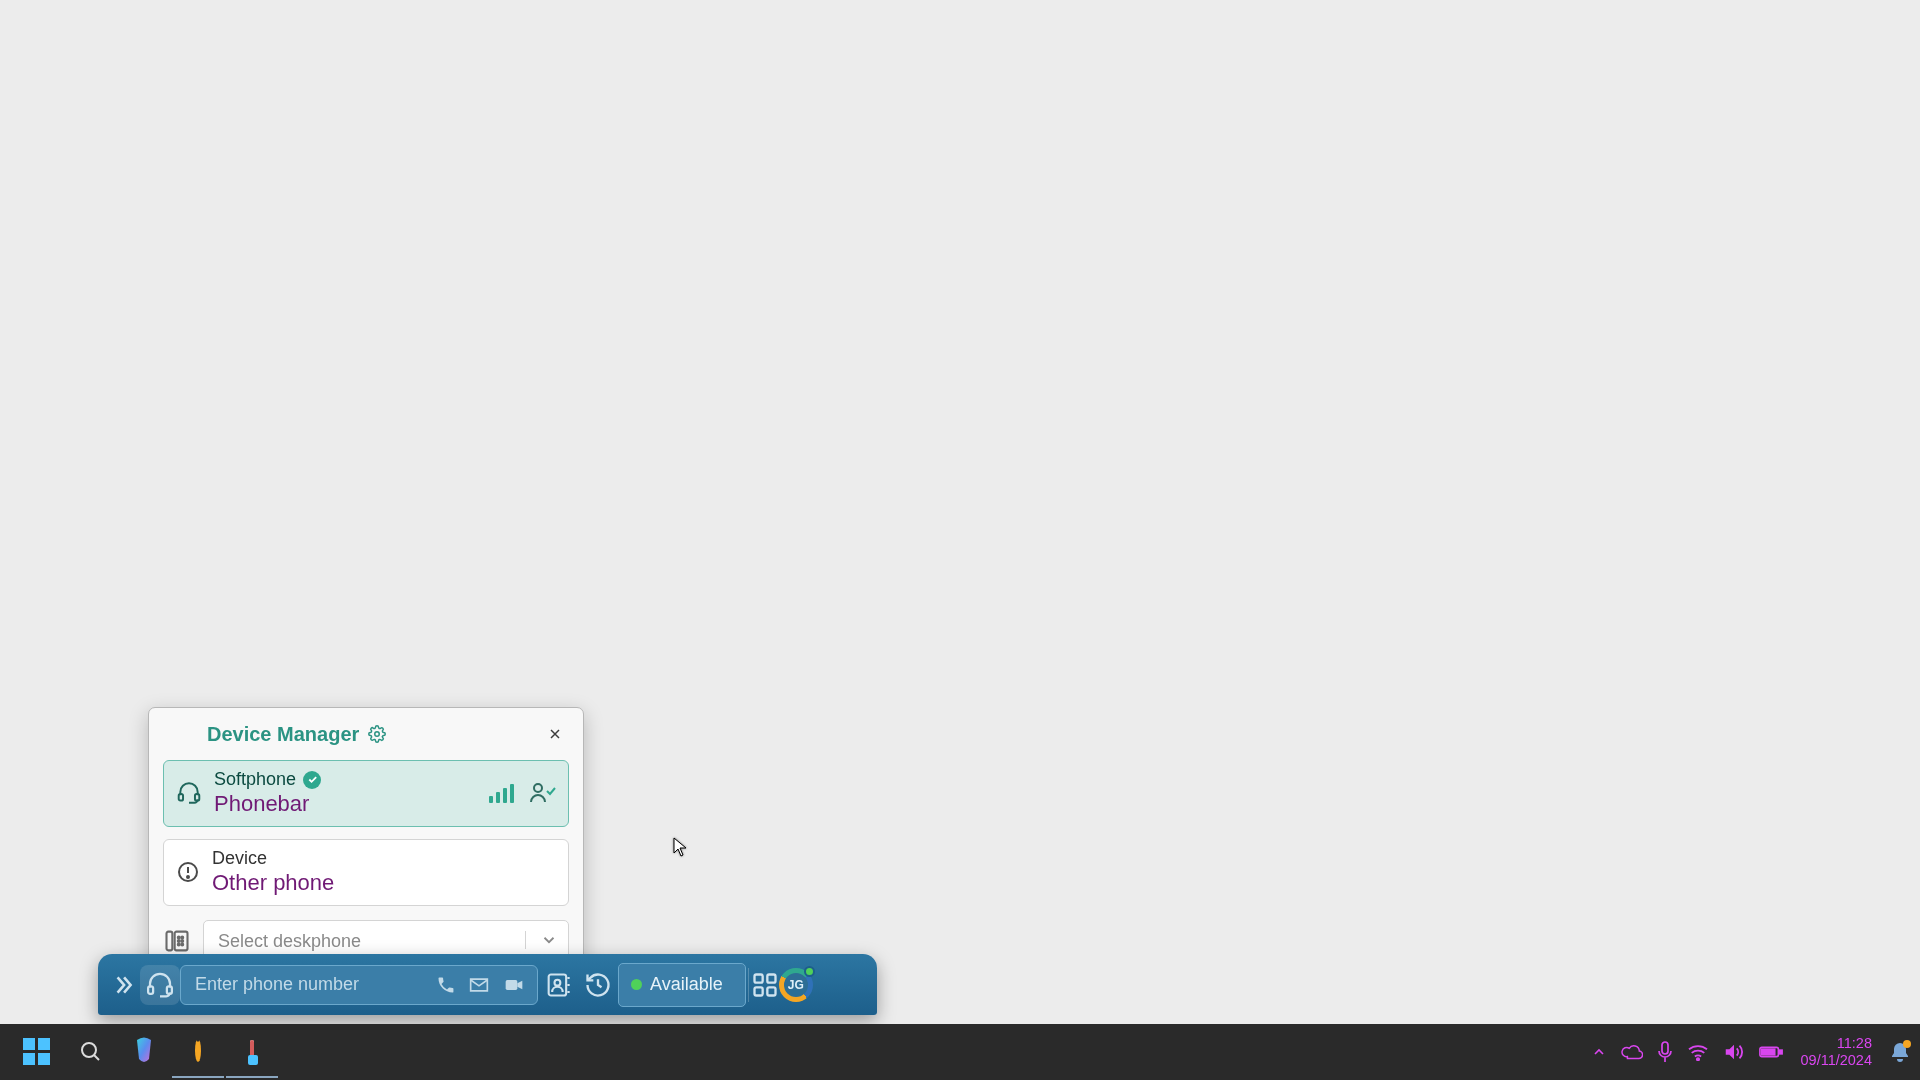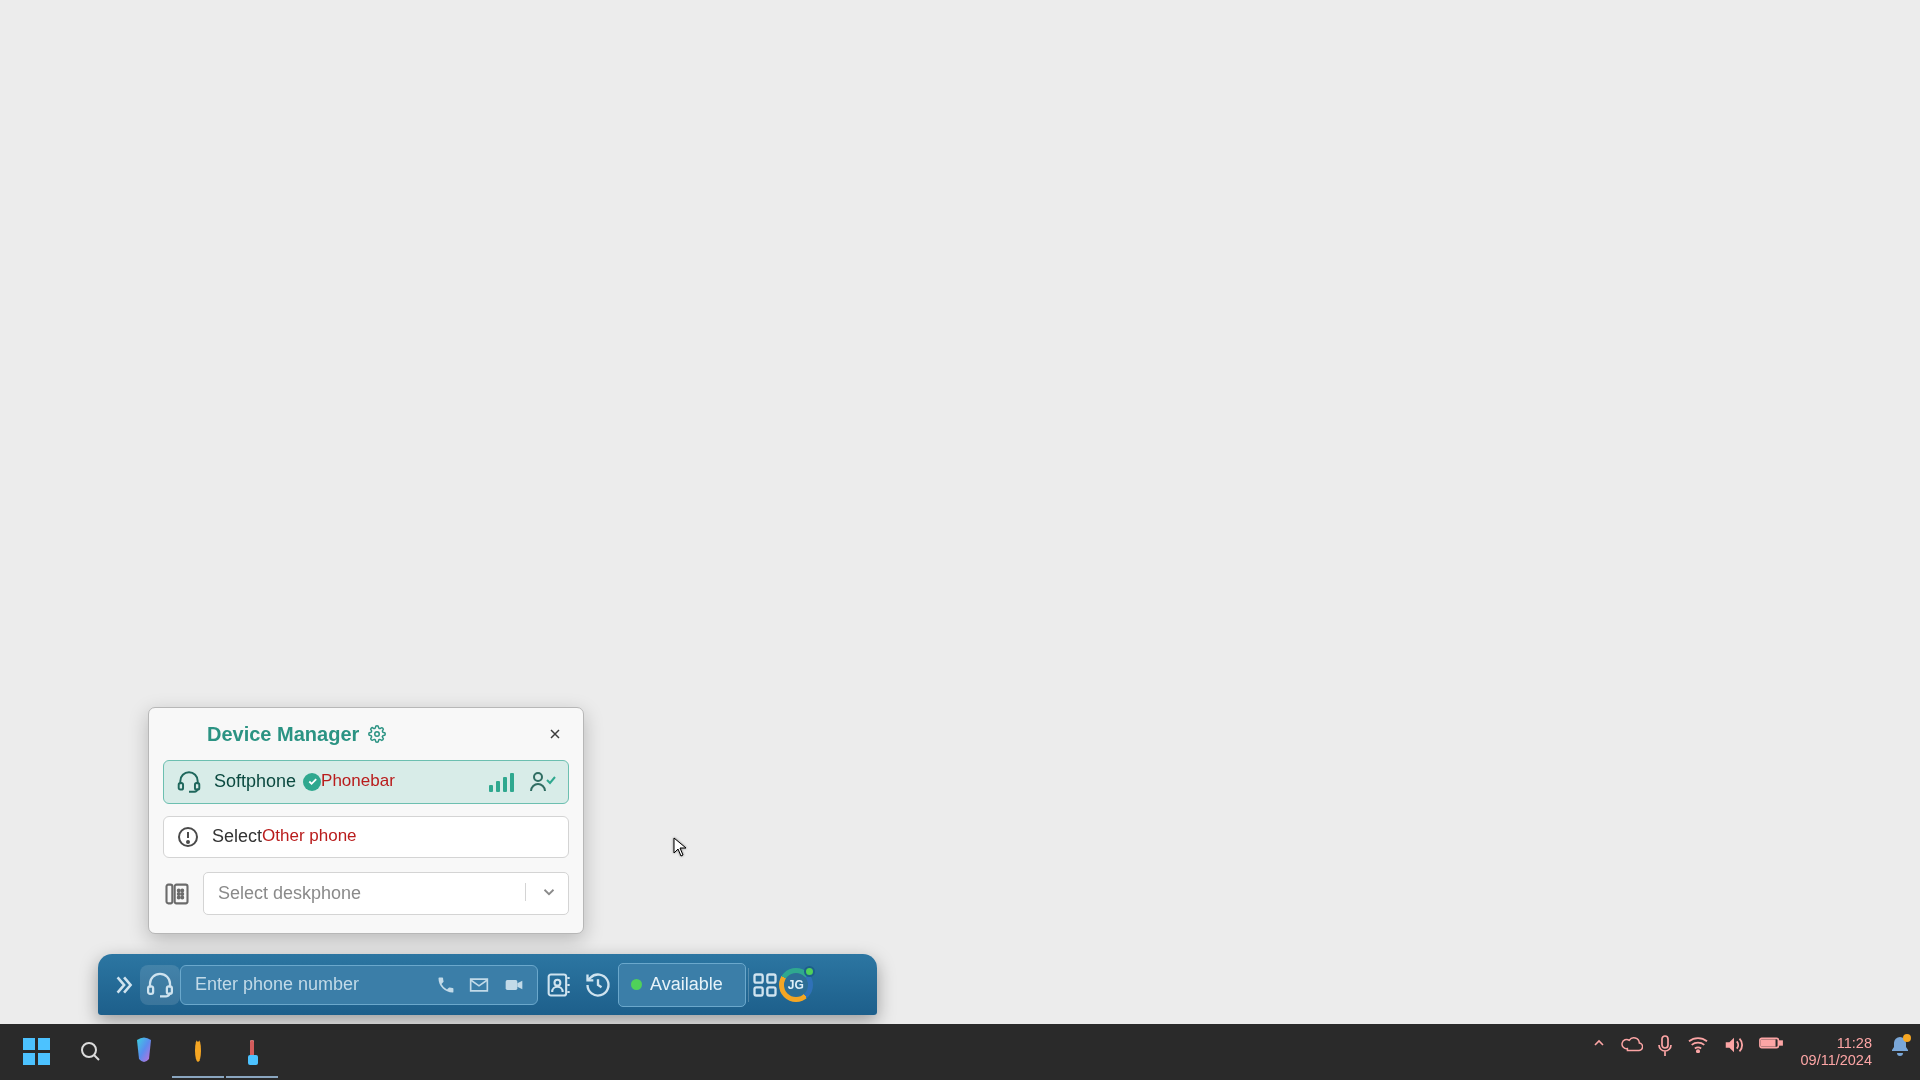--- a/index.html
+++ b/index.html
@@ -49,25 +49,25 @@
 }
 .device-row.active {
   background: #d8ece8;
   border-color: #6cbfb0;
 }
 .dev-icon {
   color: #4a4a4a;
   display:flex;
 }
 .device-row.active .dev-icon{ color:#1f675c;}
-.dev-labels { display:flex; line-height:1.22; }
+.dev-labels { display:flex; flex-direction:column; line-height:1.22; }
 .dev-name-line{display:flex;align-items:center;gap:7px;}
 .dev-name { font-size: 18px; color: #333; }
 .device-row.active .dev-name{ color:#0b4a40;}
-.dev-sub { font-size: 17px; color: #b91c1c; }
+.dev-sub { font-size: 22px; color: #701a75; }
 .dev-check {
   width:18px;height:18px;border-radius:50%;
   background:#2fa88f;display:flex;align-items:center;justify-content:center;
 }
 .dev-right{margin-left:auto; display:flex; align-items:center; gap:14px;}
 .signal{display:flex;align-items:flex-end;gap:3px;}
 .signal span{width:4px;background:#2fa88f;border-radius:1px;}
 .signal span:nth-child(1){height:7px;}
 .signal span:nth-child(2){height:11px;}
 .signal span:nth-child(3){height:15px;}
@@ -180,21 +180,21 @@
 .tb-btn.running{border-bottom-color:#8aa6c0;}
 .win-logo{display:grid;grid-template-columns:12px 12px;grid-template-rows:12px 12px;gap:3px;}
 .win-logo span{background:#4cc2ff;}
 .search-i,.copilot-i,.spinner-i,.snip-i{color:#dcdcdc;}
 .copilot-i svg path{fill:url(#cpG);}
 .spinner-i{color:#f5a623; position:relative;}
 .spinner-ring{width:22px;height:22px;border:3px solid #f5a623;border-top-color:transparent;border-radius:50%;}
 .snip-box{width:20px;height:16px;border:2px solid #d35c5c;border-radius:2px;position:relative;background:#fff;}
 .snip-box::after{content:'';position:absolute;right:-6px;bottom:-6px;width:10px;height:10px;background:#4cc2ff;border-radius:2px;}
 
-.tb-right{margin-left:auto;display:flex;gap:14px;color:#fca5a5;}
+.tb-right{margin-left:auto;display:flex;align-items:center;gap:14px;color:#d946ef;}
 .tray-icon{display:flex;cursor:pointer;}
 .tb-clock{display:flex;flex-direction:column;align-items:flex-end;font-size:14.5px;line-height:1.18;padding:0 4px;}
 .notif-bell{position:relative;}
 .notif-dot{position:absolute;right:-1px;top:-1px;width:8px;height:8px;border-radius:50%;background:#f5a623;}
 
 
 .cursor{
   position:absolute;left:673px;top:837px;width:14px;height:20px;
 }
 .cursor svg{filter:drop-shadow(0 0 1px rgba(0,0,0,.5));}
@@ -259,21 +259,21 @@
 
   <div class="device-row">
     <span class="dev-icon">
       <svg width="24" height="24" viewBox="0 0 24 24" fill="none" stroke="currentColor" stroke-width="2">
         <circle cx="12" cy="12" r="9"></circle>
           <path d="M12 7v6"></path>
           <circle cx="12" cy="17" r="1" fill="currentColor"></circle>
       </svg>
     </span>
     <div class="dev-labels">
-      <span class="dev-name">Select</span>
+      <span class="dev-name">Device</span>
       <span class="dev-sub">Other phone</span>
     </div>
   </div>
 
   <div class="desk-row">
     <span class="desk-icon">
       <svg width="28" height="28" viewBox="0 0 24 24" fill="none" stroke="currentColor" stroke-width="1.8">
         <rect x="3" y="4" width="5" height="16" rx="1.5"></rect>
         <rect x="10" y="4" width="11" height="16" rx="1.5"></rect>
         <circle cx="13.5" cy="9" r=".8" fill="currentColor"></circle>

